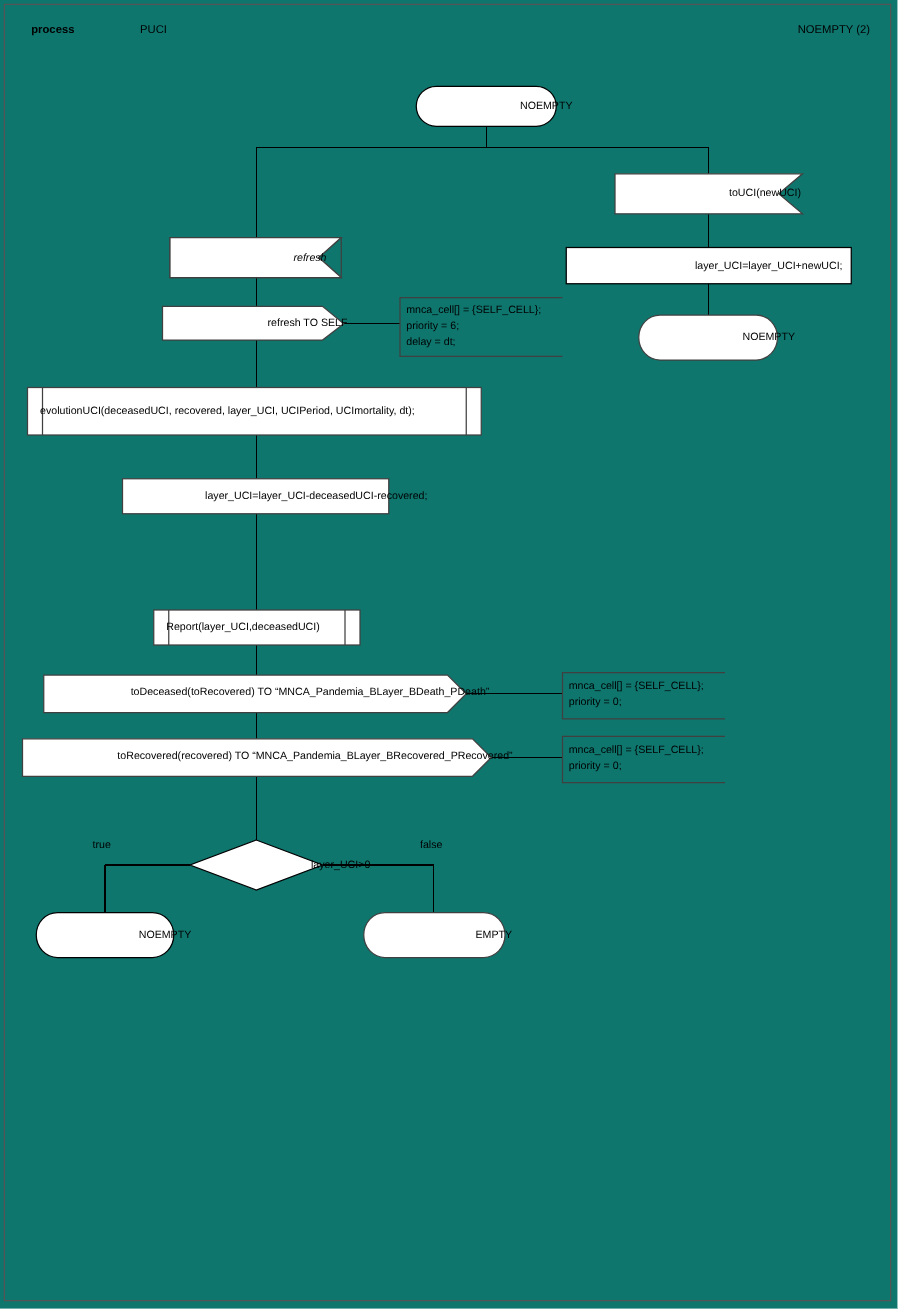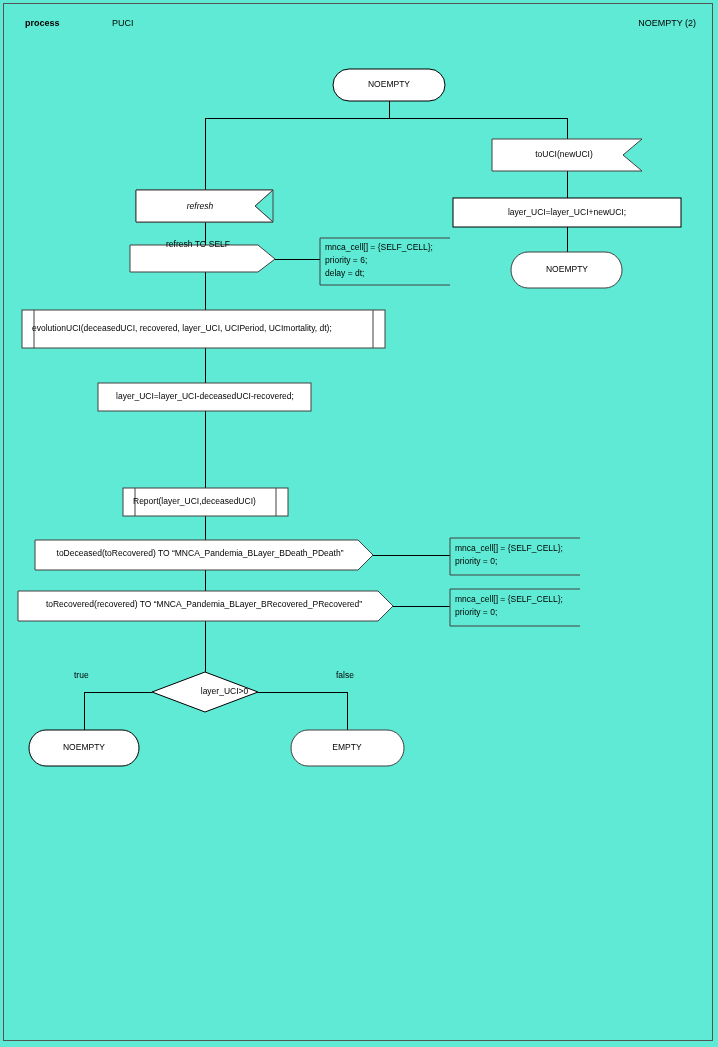--- a/index.html
+++ b/index.html
@@ -8,21 +8,21 @@
     padding: 0;
     background: #ffffff;
   }
   body {
     font-family: "Liberation Sans", sans-serif;
   }
   #page {
     position: relative;
     width: 718px;
     height: 1047px;
-    background: #5eead4;
+    background: #0f766e;
     overflow: hidden;
   }
   #page-frame {
     position: absolute;
     left: 3px;
     top: 3px;
     width: 710px;
     height: 1038px;
     border: 1px solid #555555;
     box-sizing: border-box;
@@ -59,21 +59,21 @@
     color: #000000;
     white-space: nowrap;
     line-height: 13px;
   }
   .edge-label {
     position: absolute;
     font-size: 8.5px;
     color: #000000;
     white-space: nowrap;
   }
-  .ctr { transform: translateX(-50%); }
+  .ctr { transform: translateX(-50%); margin-left: 48px; }
 </style>
 </head>
 <body>
 
 <div id="page">
 
   <div id="page-frame"></div>
 
   <div class="hdr hdr-bold" id="hdr-process">process</div>
   <div class="hdr" id="hdr-name">PUCI</div>
@@ -157,21 +157,21 @@
 
     <path d="M 580,538 L 450,538 L 450,575 L 580,575" fill="none" stroke="#404040" stroke-width="1"></path>
 
     <path d="M 580,589 L 450,589 L 450,626 L 580,626" fill="none" stroke="#404040" stroke-width="1"></path>
   </svg>
 
   <div class="node-label ctr" style="left:389px; top:80px;">NOEMPTY</div>
 
   <div class="node-label ctr" style="left:200px; top:202px;font-style:italic;">refresh</div>
 
-  <div class="node-label ctr" style="left:198px; top:240px;">refresh TO SELF</div>
+  <div class="node-label ctr" style="left:198px; top:254px;">refresh TO SELF</div>
 
   <div class="node-label" style="left:32px; top:324px;">evolutionUCI(deceasedUCI, recovered, layer_UCI, UCIPeriod, UCImortality, dt);</div>
 
   <div class="node-label ctr" style="left:205px; top:392px;">layer_UCI=layer_UCI-deceasedUCI-recovered;</div>
 
   <div class="node-label" style="left:133px; top:497px;">Report(layer_UCI,deceasedUCI)</div>
 
   <div class="node-label ctr" style="left:200px; top:549px;">toDeceased(toRecovered) TO “MNCA_Pandemia_BLayer_BDeath_PDeath”</div>
 
   <div class="node-label ctr" style="left:204px; top:600px;">toRecovered(recovered) TO “MNCA_Pandemia_BLayer_BRecovered_PRecovered”</div>

